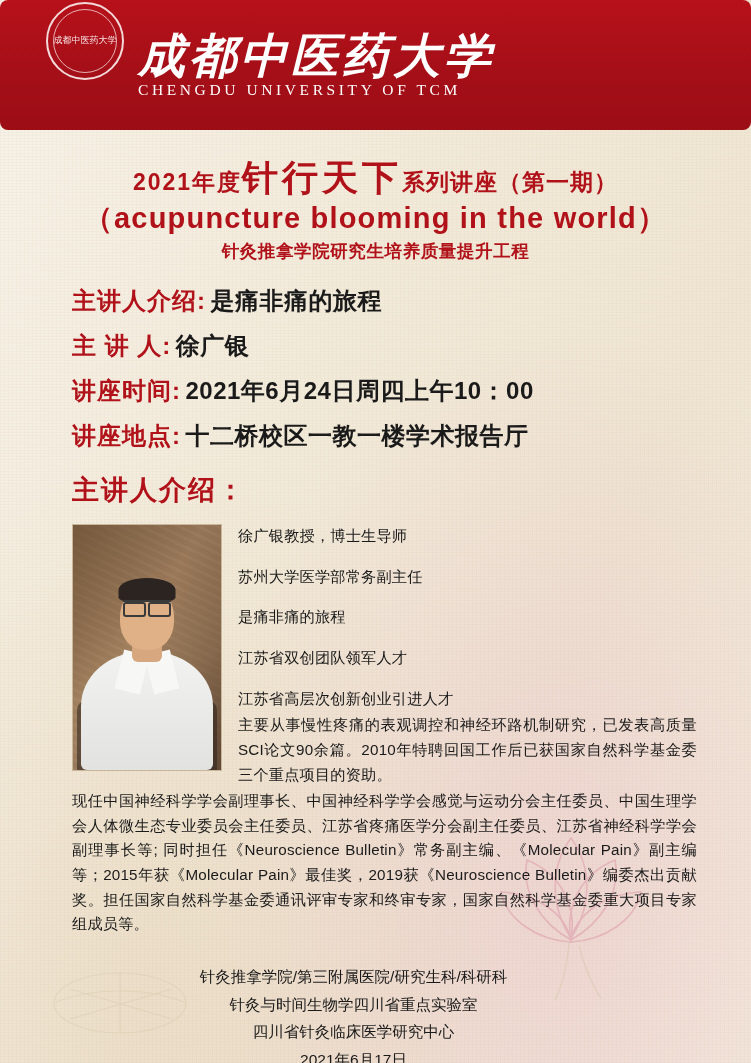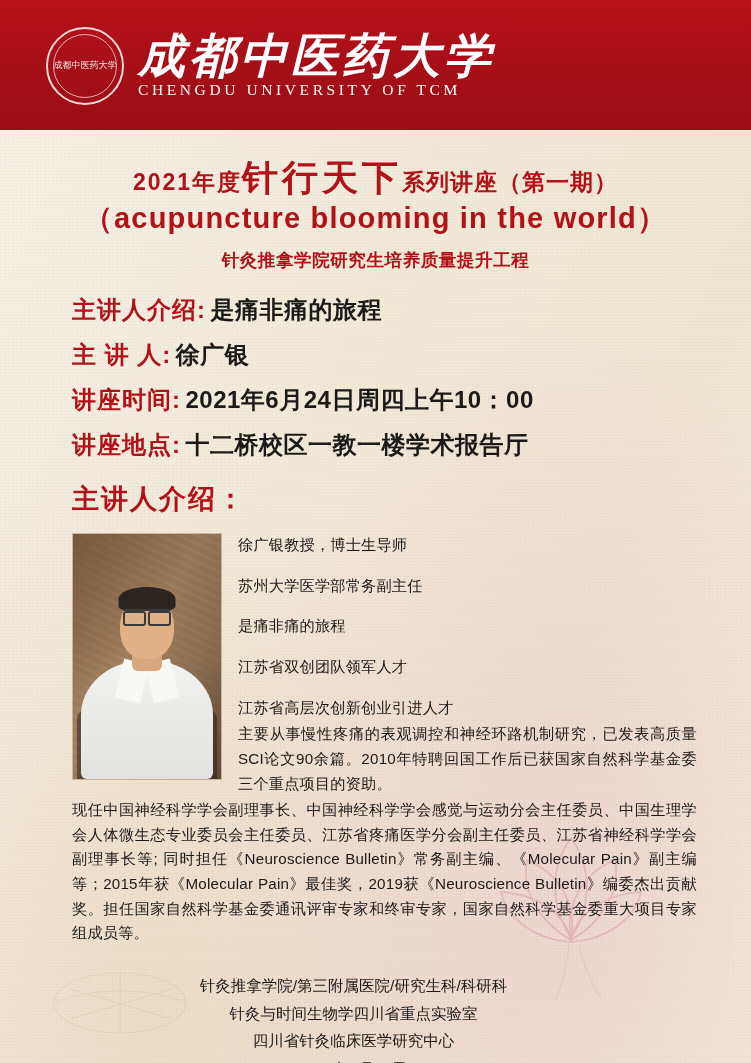--- a/index.html
+++ b/index.html
@@ -48,23 +48,23 @@
     opacity: 0.35;
     pointer-events: none;
   }
 
   
   .header {
     position: relative;
     height: 130px;
     background: linear-gradient(180deg, #b7111a 0%, #a50f18 55%, #9c0d15 100%);
     display: flex;
-    align-items: center;
     padding-left: 46px;
     box-sizing: border-box;
+    border-radius: 8px;
   }
   .seal {
     width: 74px;
     height: 74px;
     border-radius: 50%;
     border: 2px solid #f3d9d9;
     position: relative;
     flex: 0 0 auto;
     margin-right: 14px;
     margin-top: 2px;
@@ -149,21 +149,20 @@
     font-weight: bold;
     letter-spacing: 1.2px;
     margin-top: 0;
     font-family: "Liberation Sans", sans-serif;
   }
   .title-line3 {
     color: #b1121a;
     font-size: 17.5px;
     font-weight: bold;
     letter-spacing: 0.6px;
-    margin-top: 9px;
   }
 
   .info-list {
     margin-top: 22px;
     padding-left: 42px;
   }
   .info-row {
     margin-bottom: 13px;
     white-space: nowrap;
   }

